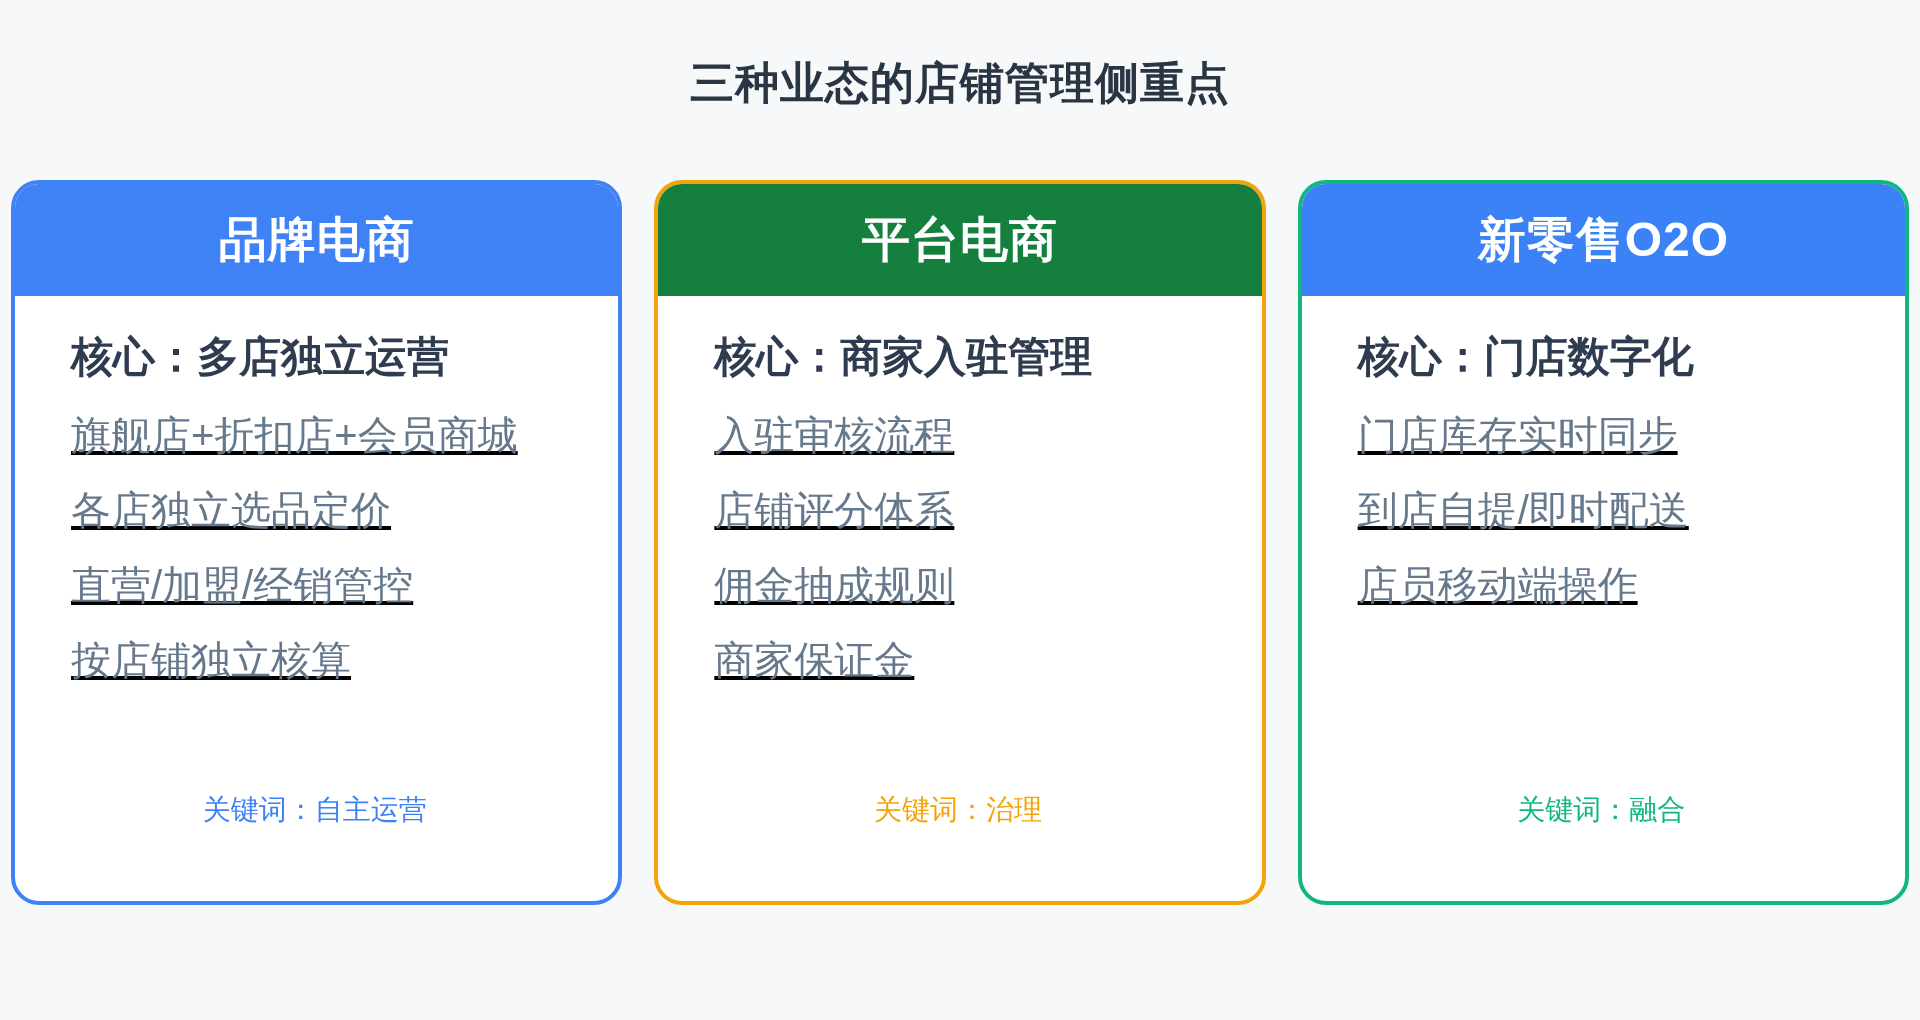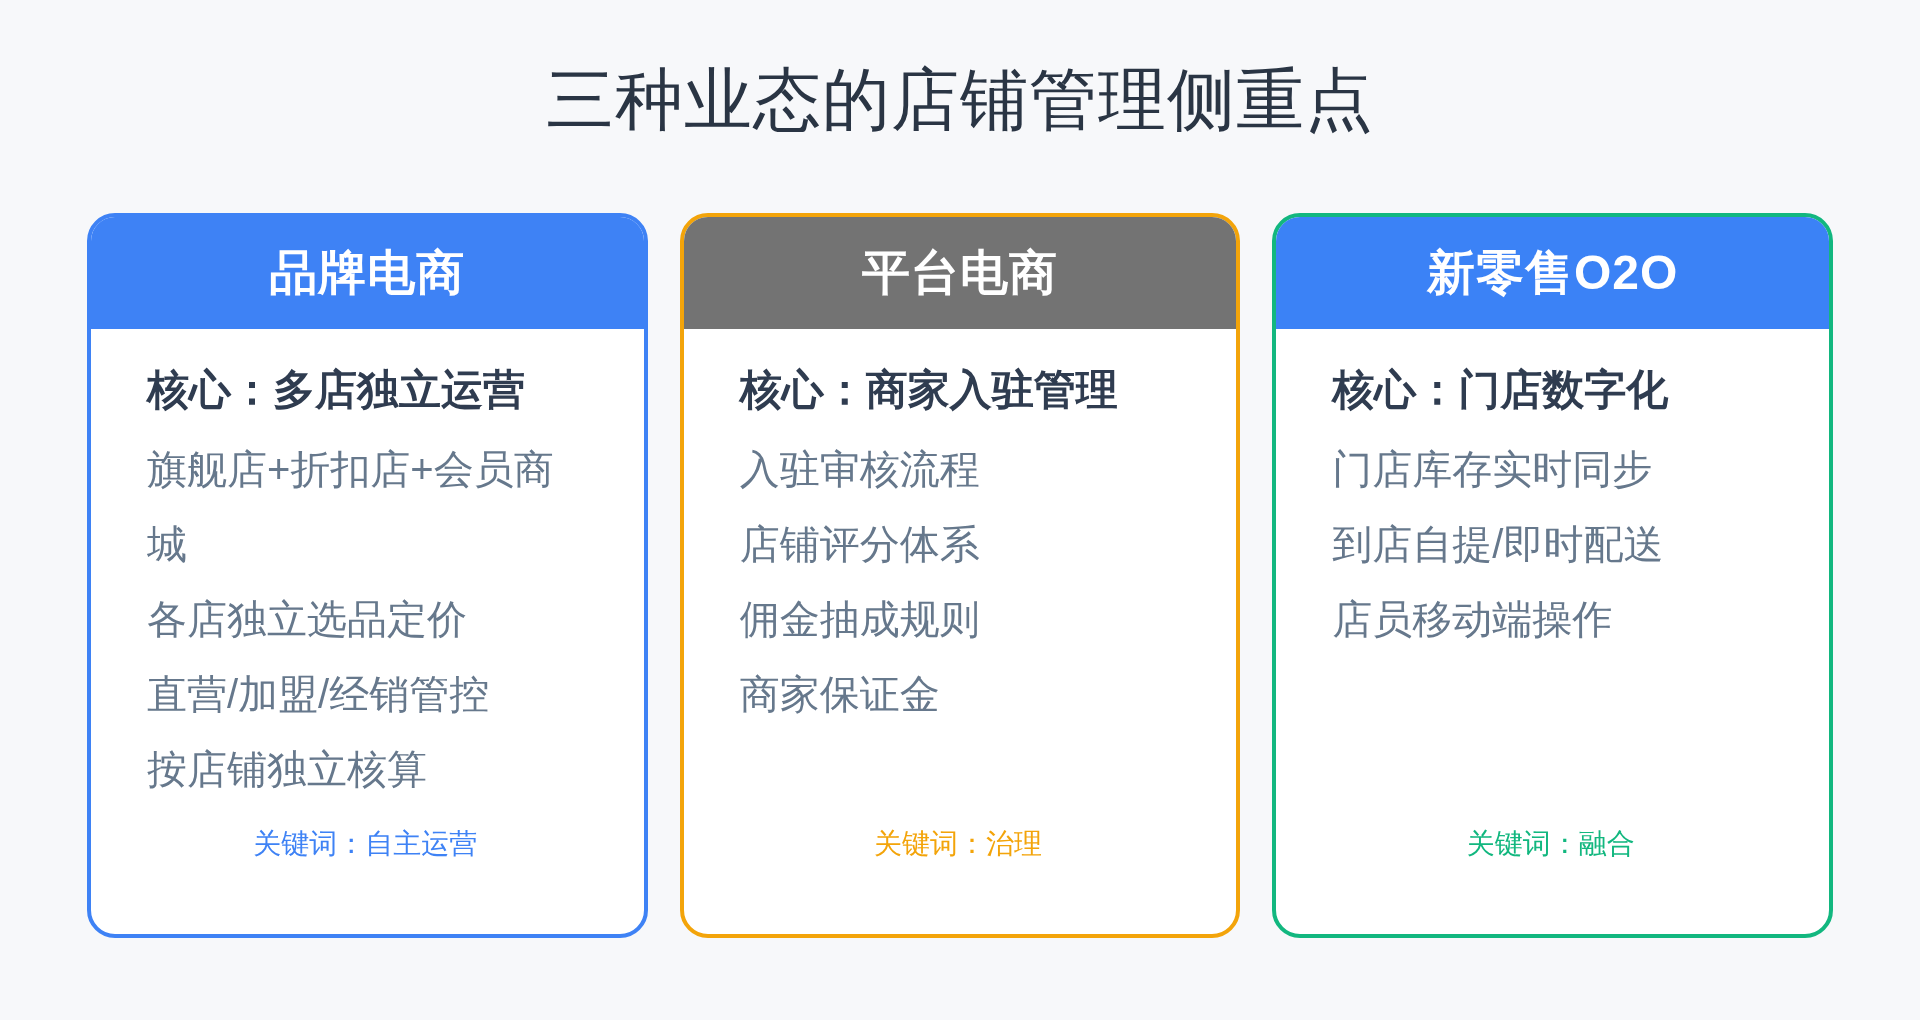--- a/index.html
+++ b/index.html
@@ -7,30 +7,30 @@
   body {
     width: 1920px;
     height: 1020px;
     background: #F7F8FA;
     font-family: "Liberation Sans", "DejaVu Sans", sans-serif;
     overflow: hidden;
   }
   .page-title {
     margin: 52px 0 0;
     text-align: center;
-    font-size: 68px;
+    font-size: 44px;
     line-height: 1.4;
-    font-weight: 400;
+    font-weight: 700;
     color: #2A3544;
     letter-spacing: 1px;
   }
   .cards {
     display: flex;
     gap: 32px;
-    width: 1746px;
+    width: 1898px;
     margin: 66px auto 0;
   }
   .card {
     flex: 1;
     height: 725px;
     background: #FFFFFF;
     border: 4px solid transparent;
     border-radius: 28px;
     overflow: hidden;
     display: flex;
@@ -59,20 +59,21 @@
     margin: 0;
     font-size: 42px;
     line-height: 1.3;
     font-weight: 700;
     color: #2F3C50;
   }
   .features {
     list-style: none;
     margin: 14px 0 0;
     padding: 0;
+    text-decoration: underline;
   }
   .features li {
     font-size: 40px;
     line-height: 75px;
     color: #66788C;
   }
   .keyword {
     margin: auto 0 0;
     padding-bottom: 74px;
     text-align: center;
@@ -98,21 +99,21 @@
         <li style="color: rgb(102, 120, 140);">旗舰店+折扣店+会员商城</li>
         <li style="color: rgb(102, 120, 140);">各店独立选品定价</li>
         <li style="color: rgb(102, 120, 140);">直营/加盟/经销管控</li>
         <li style="color: rgb(102, 120, 140);">按店铺独立核算</li>
       </ul>
       <p class="keyword" style="color: rgb(62, 130, 245);">关键词：自主运营</p>
     </div>
   </section>
 
   <section class="card" style="border-color: rgb(243, 164, 10);">
-    <header class="card-header" style="background: #737373;">
+    <header class="card-header" style="background: #15803d;">
       <h2 class="card-title">平台电商</h2>
     </header>
     <div class="card-body">
       <p class="core" style="color: rgb(47, 60, 80);">核心：商家入驻管理</p>
       <ul class="features">
         <li style="color: rgb(102, 120, 140);">入驻审核流程</li>
         <li style="color: rgb(102, 120, 140);">店铺评分体系</li>
         <li style="color: rgb(102, 120, 140);">佣金抽成规则</li>
         <li style="color: rgb(102, 120, 140);">商家保证金</li>
       </ul>

